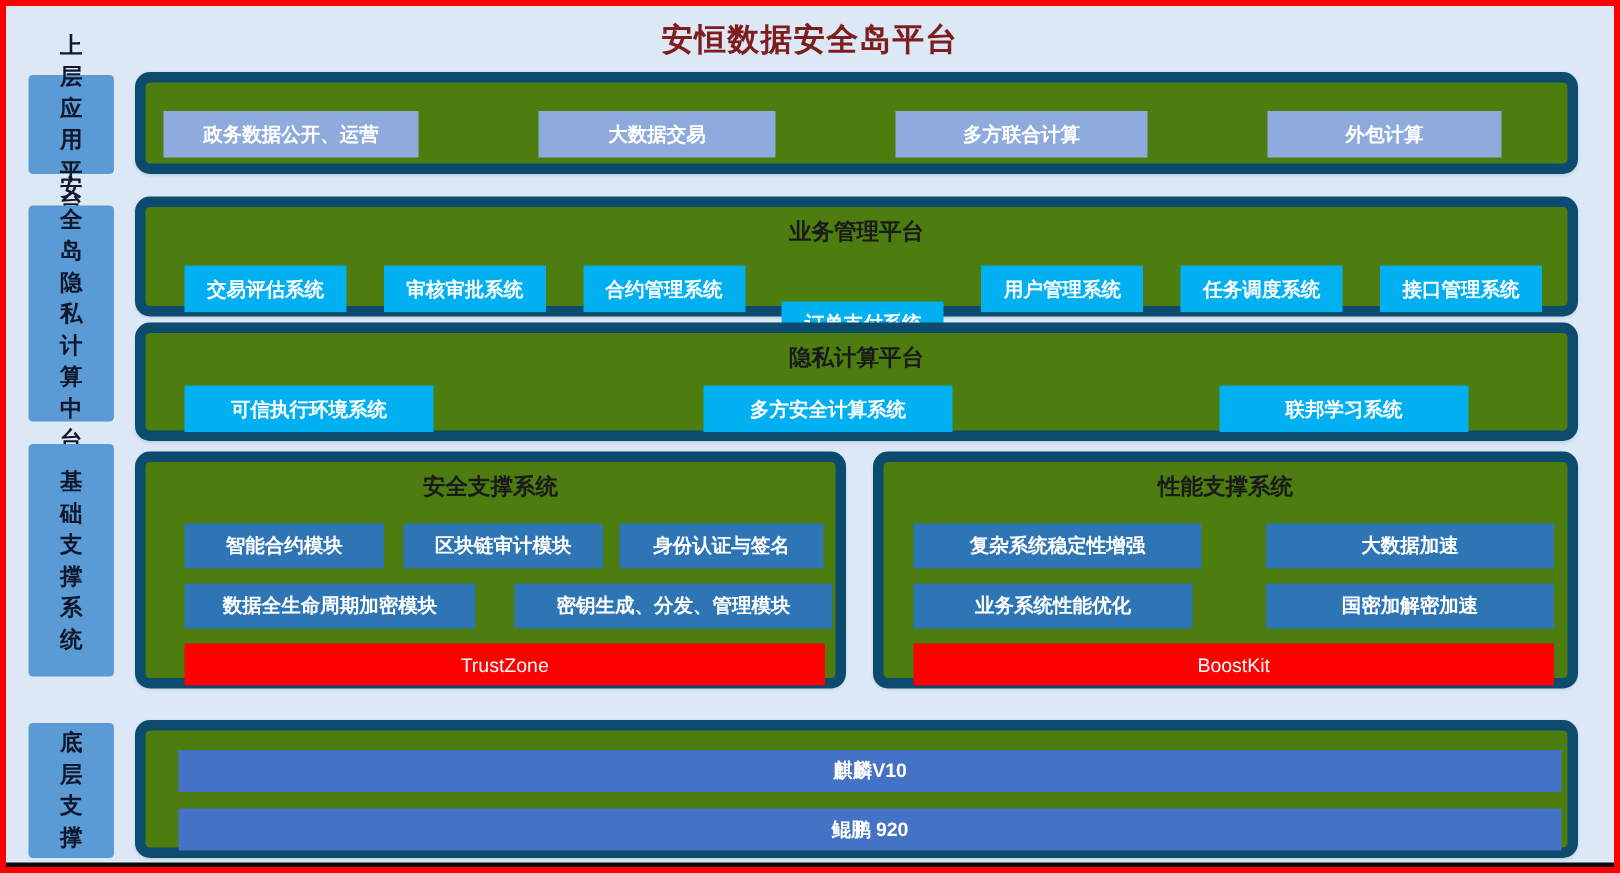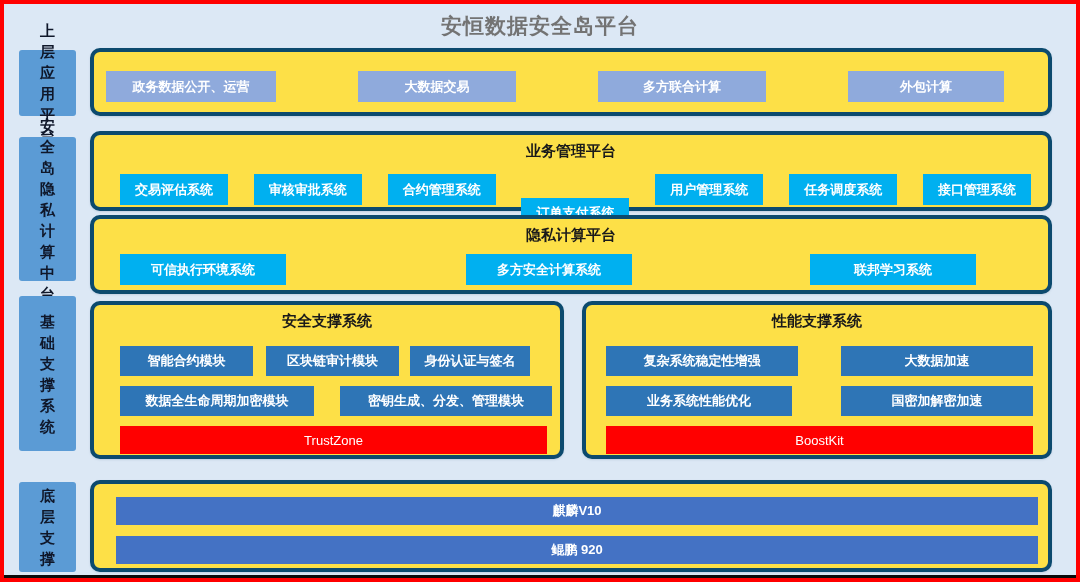--- a/index.html
+++ b/index.html
@@ -1,26 +1,26 @@
 <!DOCTYPE html>
 <html style="--frame-border: #ff0000; --canvas-bg: #dce8f5; --sidebar-blue: #5b9bd5; --app-button-blue: #8faadc; --system-button-cyan: #00b0f0; --module-button-blue: #2e75b6; --highlight-red: #ff0000; --base-bar-blue: #4472c4;"><head>
 <meta charset="utf-8">
 <style>
   html,body{margin:0;padding:0;background:#fff;}
   body{font-family:"Liberation Sans","DejaVu Sans",sans-serif;}
   #canvas{position:relative;width:1080px;height:582px;background:var(--canvas-bg,#dce8f5);
     box-sizing:border-box;border:4px solid var(--frame-border,#ff0000);overflow:hidden;}
   #bottom-edge{position:absolute;left:0;right:0;bottom:0;height:3px;background:#0a0a0a;z-index:9;}
   .page-title{position:absolute;top:8px;left:0;width:100%;text-align:center;
-    font-size:21px;font-weight:bold;color:#737373;letter-spacing:1px;}
+    font-size:21px;font-weight:bold;color:#7f1d1d;letter-spacing:1px;}
   .side-label{position:absolute;left:15px;width:57px;background:var(--sidebar-blue,#5b9bd5);
     color:#0f172a;font-weight:bold;font-size:15px;line-height:1.4;text-align:center;
     display:flex;align-items:center;justify-content:center;border-radius:3px;
     box-sizing:border-box;padding:2px 24px;word-break:break-all;}
-  .panel{position:absolute;background:#fde047;border:4px solid #0c4a6e;border-radius:10px;
+  .panel{position:absolute;background:#4d7c0f;border:7px solid #0c4a6e;border-radius:10px;
     box-sizing:border-box;box-shadow:0 1px 2px rgba(120,140,170,.25);}
   .panel-title{position:absolute;top:7px;left:0;width:100%;text-align:center;
     font-size:15px;font-weight:bold;color:#1a1a1a;}
   .btn{position:absolute;display:flex;align-items:center;justify-content:center;
     color:#fff;font-weight:bold;font-size:13px;white-space:nowrap;box-sizing:border-box;}
   .btn.app{background:var(--app-button-blue,#8faadc);}
   .btn.sys{background:var(--system-button-cyan,#00b0f0);}
   .btn.mod{background:var(--module-button-blue,#2e75b6);}
   .bar{position:absolute;display:flex;align-items:center;justify-content:center;
     color:#fff;font-size:13px;font-weight:500;}
@@ -67,21 +67,21 @@
     <div class="panel-title">隐私计算平台</div>
     <div class="btn sys" style="left:26px;top:35px;width:166px;height:31px;">可信执行环境系统</div>
     <div class="btn sys" style="left:372px;top:35px;width:166px;height:31px;">多方安全计算系统</div>
     <div class="btn sys" style="left:716px;top:35px;width:166px;height:31px;">联邦学习系统</div>
   </div>
 
   <div class="panel" style="left:86px;top:297px;width:474px;height:158px;">
     <div class="panel-title">安全支撑系统</div>
     <div class="btn mod" style="left:26px;top:41px;width:133px;height:30px;">智能合约模块</div>
     <div class="btn mod" style="left:172px;top:41px;width:133px;height:30px;">区块链审计模块</div>
-    <div class="btn mod" style="left:316px;top:41px;width:120px;height:30px;">身份认证与签名</div>
+    <div class="btn mod" style="left:316px;top:41px;width:136px;height:30px;">身份认证与签名</div>
     <div class="btn mod" style="left:26px;top:81px;width:194px;height:30px;">数据全生命周期加密模块</div>
     <div class="btn mod" style="left:246px;top:81px;width:212px;height:30px;">密钥生成、分发、管理模块</div>
     <div class="bar red" style="left:26px;top:121px;width:427px;height:28px;">TrustZone</div>
   </div>
 
   <div class="panel" style="left:578px;top:297px;width:470px;height:158px;">
     <div class="panel-title">性能支撑系统</div>
     <div class="btn mod" style="left:20px;top:41px;width:192px;height:30px;">复杂系统稳定性增强</div>
     <div class="btn mod" style="left:255px;top:41px;width:192px;height:30px;">大数据加速</div>
     <div class="btn mod" style="left:20px;top:81px;width:186px;height:30px;">业务系统性能优化</div>

